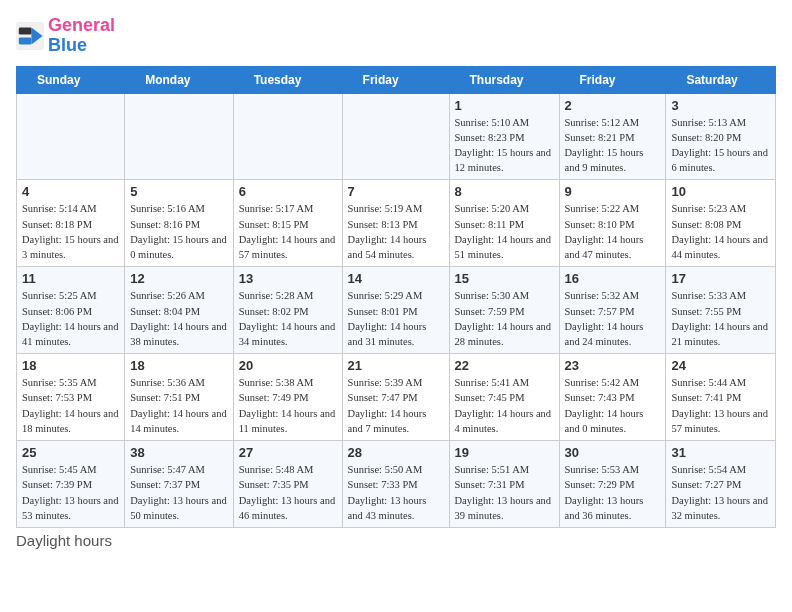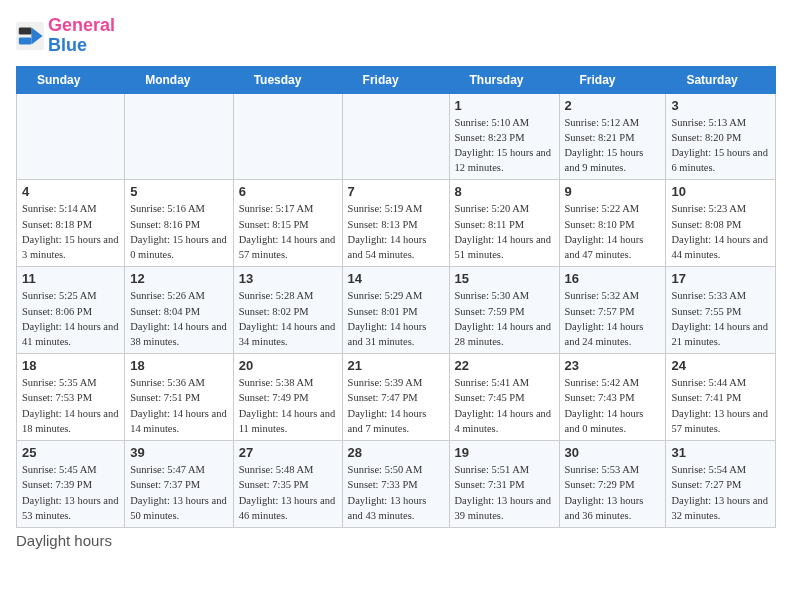--- a/index.html
+++ b/index.html
@@ -235,21 +235,21 @@
           <div class="day-num">24</div>
           <div class="day-info">Sunrise: 5:44 AM<br>Sunset: 7:41 PM<br>Daylight: 13 hours and 57 minutes.</div>
         </td>
       </tr>
       <tr>
         <td>
           <div class="day-num">25</div>
           <div class="day-info">Sunrise: 5:45 AM<br>Sunset: 7:39 PM<br>Daylight: 13 hours and 53 minutes.</div>
         </td>
         <td>
-          <div class="day-num">39</div>
+          <div class="day-num">38</div>
           <div class="day-info">Sunrise: 5:47 AM<br>Sunset: 7:37 PM<br>Daylight: 13 hours and 50 minutes.</div>
         </td>
         <td>
           <div class="day-num">27</div>
           <div class="day-info">Sunrise: 5:48 AM<br>Sunset: 7:35 PM<br>Daylight: 13 hours and 46 minutes.</div>
         </td>
         <td>
           <div class="day-num">28</div>
           <div class="day-info">Sunrise: 5:50 AM<br>Sunset: 7:33 PM<br>Daylight: 13 hours and 43 minutes.</div>
         </td>

